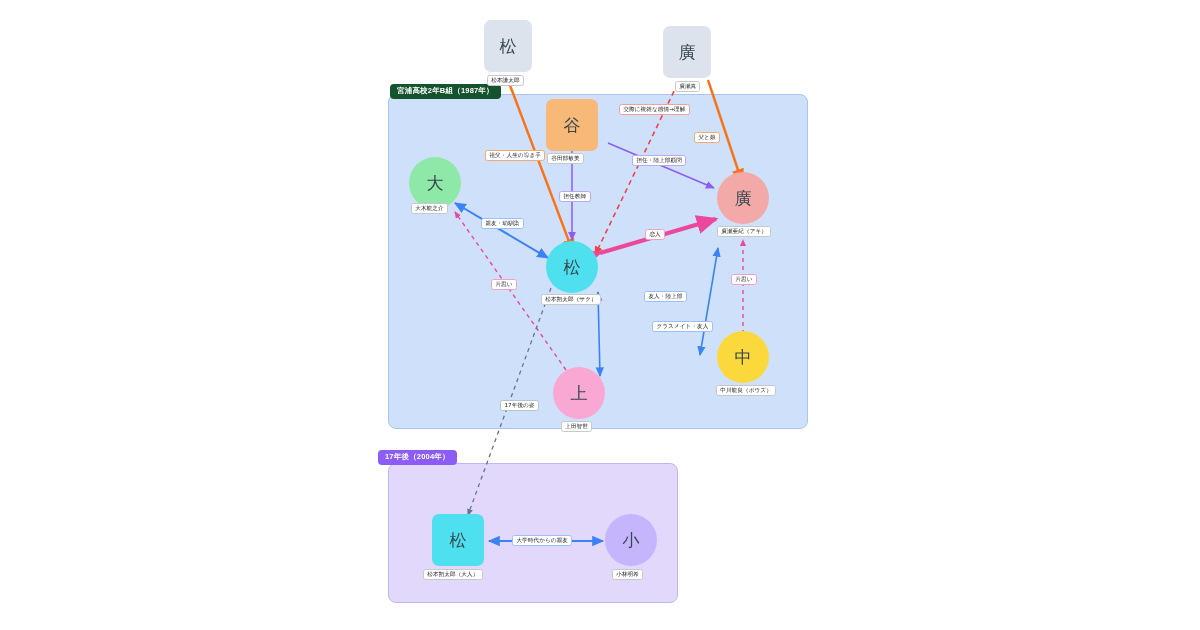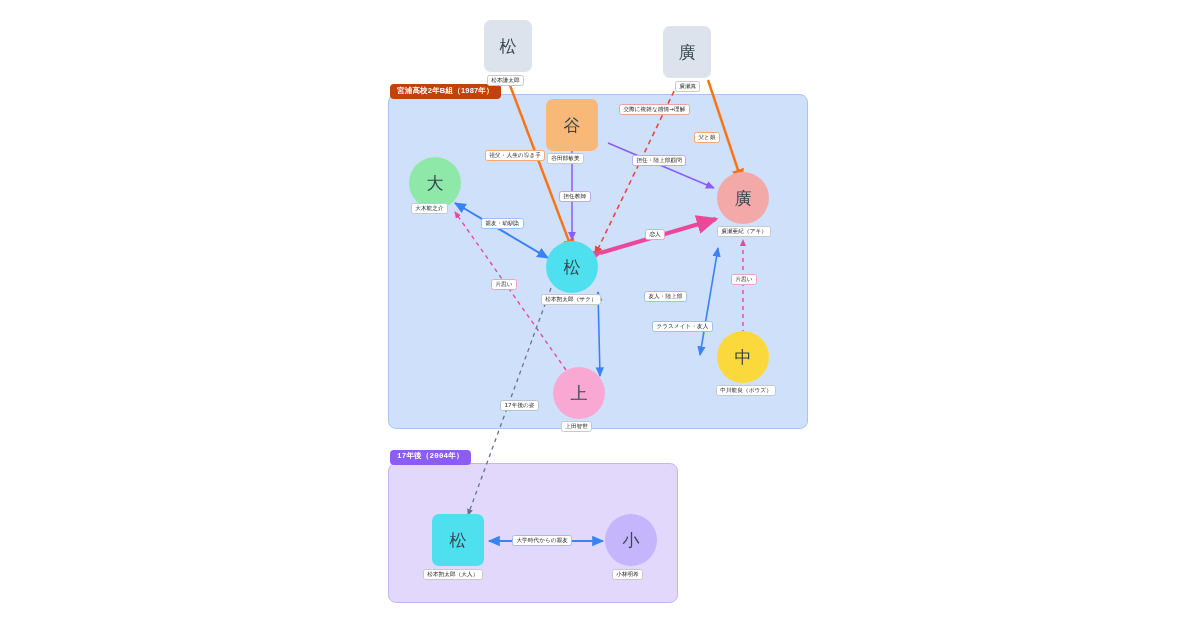--- a/index.html
+++ b/index.html
@@ -46,26 +46,25 @@
     font-weight: bold;
     color: #ffffff;
     padding: 3px 7px 4px 7px;
     border-radius: 4px;
     white-space: nowrap;
     letter-spacing: 0.2px;
     line-height: 1;
   }
   .title-school {
     left: 390px; top: 84px;
-    background: #c2410c;
+    background: #14532d;
   }
   .title-future {
-    left: 390px; top: 450px;
+    left: 378px; top: 450px;
     background: #8b5cf6;
-    font-family: Liberation Mono, monospace;
   }
 
   
   .node {
     position: absolute;
     display: flex;
     align-items: center;
     justify-content: center;
     box-sizing: border-box;
     font-size: 17px;

